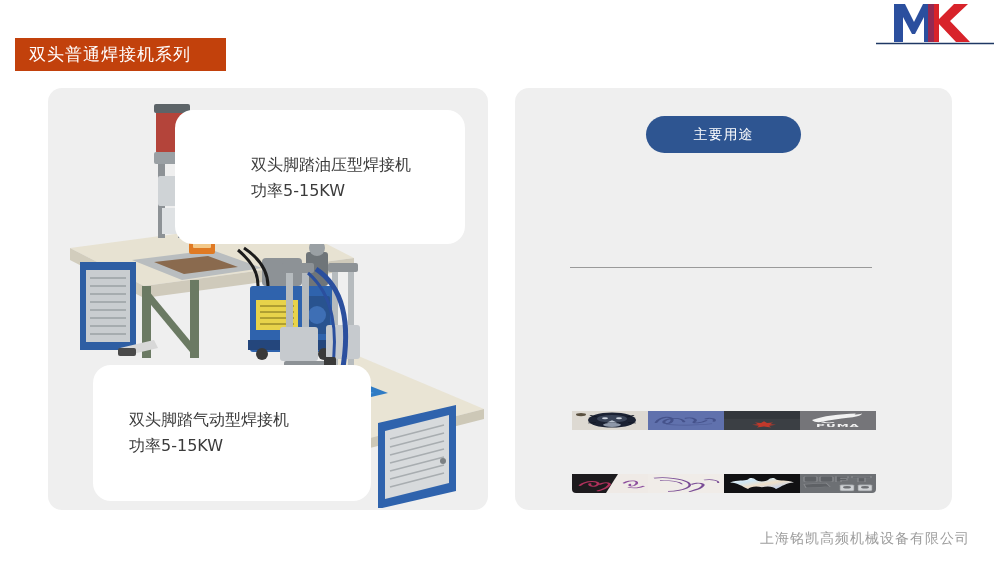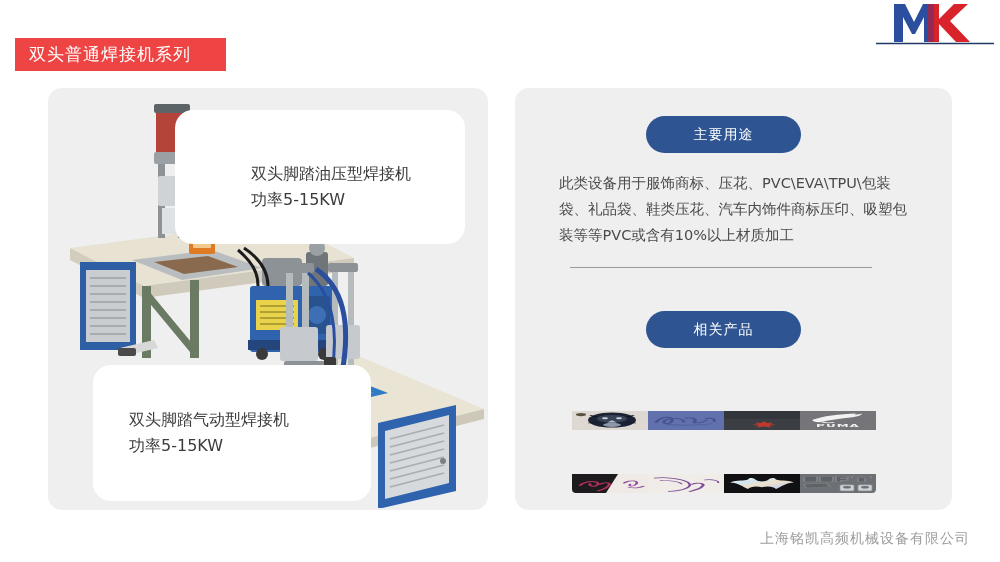--- a/index.html
+++ b/index.html
@@ -12,21 +12,21 @@
   }
 
   
   .logo-wrap{position:absolute;top:0;right:6px;width:118px;height:46px;}
   .logo-wrap svg{display:block;}
 
   
   .title-bar{
     position:absolute;left:15px;top:38px;
     width:211px;height:33px;
-    background:#ef4444;
+    background:#c2410c;
     display:flex;align-items:center;
   }
   .title-bar .title-text{
     color:#ffffff;
     font-size:17px;
     letter-spacing:1px;
     padding-left:14px;
     line-height:1;
     white-space:nowrap;
   }
@@ -54,21 +54,21 @@
   }
   .callout-top{left:127px;top:22px;width:290px;height:134px;}
   .callout-bottom{left:24px;top:277px;width:278px;height:136px;margin-left:21px;}
   .callout .ctext{
     position:absolute;
     color:#3b3b3b;
     font-size:16px;
     line-height:26px;
     white-space:nowrap;
   }
-  .callout-top .ctext{left:76px;top:51px;}
+  .callout-top .ctext{left:76px;top:42px;}
   .callout-bottom .ctext{left:36px;top:42px;}
 
   
   .pill{
     position:absolute;
     background:#2e5591;
     color:#ffffff;
     border-radius:19px;
     height:37px;
     display:flex;align-items:center;justify-content:center;
@@ -287,27 +287,23 @@
     </div>
   </div>
 </div>
 
 <div class="panel panel-right">
 
   <div class="pill pill-usage">
     <span>主要用途</span>
   </div>
 
-  <div class="usage-body">此类设备用于服饰商标、压花、PVC\EVA\TPU\包装袋、礼品袋、鞋类压花、汽车内饰件商标压印、吸塑包装等等PVC或含有10%以上材质加工</div>
 
   <div class="divider"></div>
 
-  <div class="pill pill-related">
-    <span>相关产品</span>
-  </div>
 
   <div class="grid">
 
     <div class="cell">
       <svg viewBox="0 0 76 63" preserveAspectRatio="none" aria-hidden="true">
         <rect width="76" height="63" fill="#ddd9d2"></rect>
         <ellipse cx="40" cy="30" rx="24" ry="25" fill="#1b2233"></ellipse>
         <ellipse cx="40" cy="26" rx="15" ry="13" fill="#3a4458"></ellipse>
         <circle cx="33" cy="24" r="3" fill="#cfd6e0"></circle>
         <circle cx="47" cy="24" r="3" fill="#cfd6e0"></circle>

